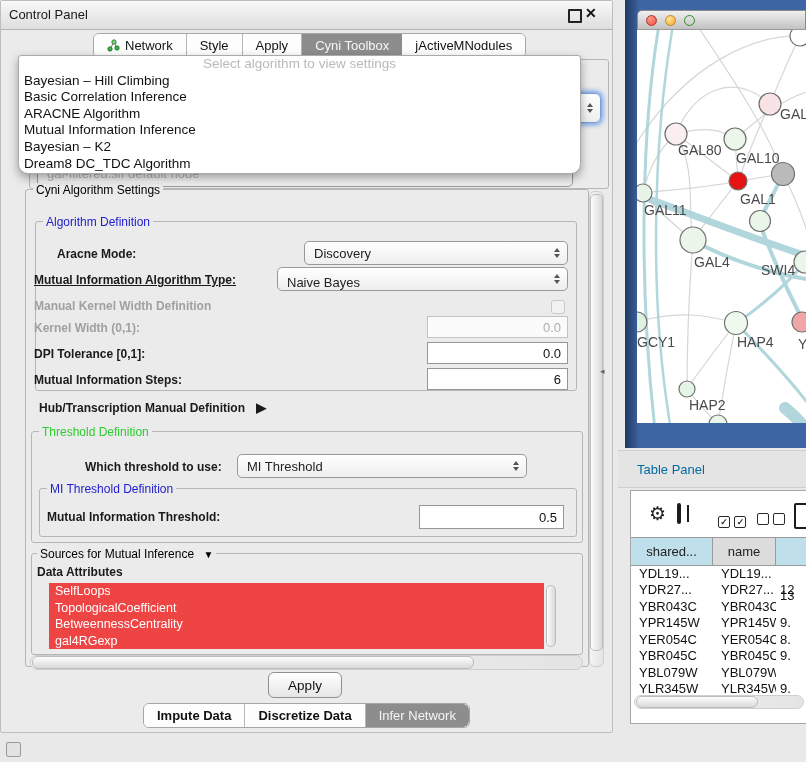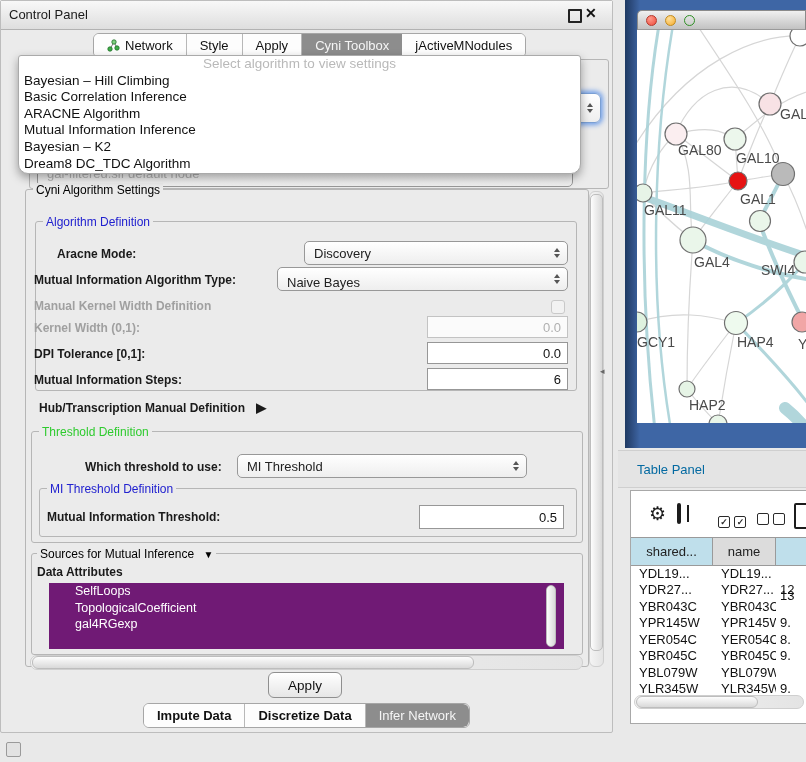--- a/index.html
+++ b/index.html
@@ -45,21 +45,21 @@
   .field.dis{color:#b0b0b0;border-color:#c3c3c3;background:#fbfbfb;}
   .chk{width:12px;height:12px;border:1px solid #c9c9c9;border-radius:3px;background:#f2f2f2;}
   
   .dd{left:18px;top:55px;width:561px;height:117px;background:#fff;z-index:30;
       border:1px solid #aaa;border-radius:3px 3px 10px 10px;
       box-shadow:0 4px 10px rgba(0,0,0,.35);}
   .dd-item{height:16.6px;line-height:16.6px;font-size:13.5px;color:#111;padding-left:5px;white-space:nowrap;}
   .dd-prompt{text-align:center;color:#b9b9b9;padding-left:0;}
   .dd-item.bold{font-weight:normal;}
   
-  .sel-list{background:#701a75;padding-left:20px;}
+  .sel-list{background:#ef4444;}
   .sel-item{height:16.5px;line-height:16.5px;font-size:12.5px;color:#fff;padding-left:6px;white-space:nowrap;}
   .scroll-v{background:linear-gradient(90deg,#f4f4f4,#e4e4e4);border:1px solid #cfcfcf;border-radius:6px;}
   .thumb{background:linear-gradient(90deg,#fdfdfd,#d9d9d9);border:1px solid #bdbdbd;border-radius:5px;}
   .hthumb{background:linear-gradient(#fdfdfd,#d9d9d9);border:1px solid #bdbdbd;border-radius:6px;}
   .btn{border:1px solid #8f8f8f;border-radius:6px;background:linear-gradient(#ffffff,#e6e6e6);
       display:flex;align-items:center;justify-content:center;font-size:13.5px;color:#111;}
   
   .net-area{left:625px;top:0;width:181px;height:448px;
       background:linear-gradient(90deg,#1e3a63 0px,#2e4d80 7px,#3e66a5 15px);}
   .mac-titlebar{left:637px;top:10px;width:169px;height:20px;border:1px solid #8a8a8a;border-bottom-color:#9a9a9a;
@@ -143,21 +143,21 @@
 
   <span class="abs lbl" style="left:56px;top:246px;">Aracne Mode:</span>
   <div class="abs combo" style="left:303px;top:240px;width:264px;height:24px;">
     <span>Discovery</span>
     <span class="stepper">
         <span class="tri-u"></span>
         <span class="tri-d"></span>
       </span>
   </div>
 
-  <span class="abs lbl" style="left:33px;top:272px;">Mutual Information Algorithm Type:</span>
+  <span class="abs lbl" style="left:33px;top:272px;text-decoration:underline;">Mutual Information Algorithm Type:</span>
   <div class="abs combo" style="left:276px;top:266px;width:291px;height:24px;align-items:flex-end;">
     <span>Naive Bayes</span>
     <span class="stepper">
         <span class="tri-u"></span>
         <span class="tri-d"></span>
       </span>
   </div>
 
   <span class="abs lbl dis" style="left:33px;top:298px;">Manual Kernel Width Definition</span>
   <span class="abs chk" style="left:550px;top:299px;"></span>
@@ -205,20 +205,21 @@
   <div class="abs gb" style="left:30px;top:552px;width:550px;height:100px;"></div>
   <span class="abs gb-title" style="left:36px;top:546px;">
     <span>Sources for Mutual Inference</span>
     <span style="font-size:10px;margin-left:6px;">▼</span>
   </span>
   <span class="abs lbl" style="left:36px;top:564px;">Data Attributes</span>
 
   <div class="abs sel-list" style="left:48px;top:582px;width:495px;height:66px;">
     <div class="sel-item">SelfLoops</div>
     <div class="sel-item">TopologicalCoefficient</div>
+    <div class="sel-item">BetweennessCentrality</div>
     <div class="sel-item">gal4RGexp</div>
   </div>
   <div class="abs thumb" style="left:545px;top:584px;width:8px;height:60px;"></div>
 
   <div class="abs scroll-v" style="left:29px;top:654px;width:551px;height:13px;border-radius:7px;">
     <div class="hthumb" style="position:absolute;left:1px;top:0px;width:440px;height:11px;"></div>
   </div>
 
   <div class="abs scroll-v" style="left:588px;top:190px;width:13px;height:474px;">
     <div class="thumb" style="position:absolute;left:0px;top:2px;width:11px;height:455px;"></div>

